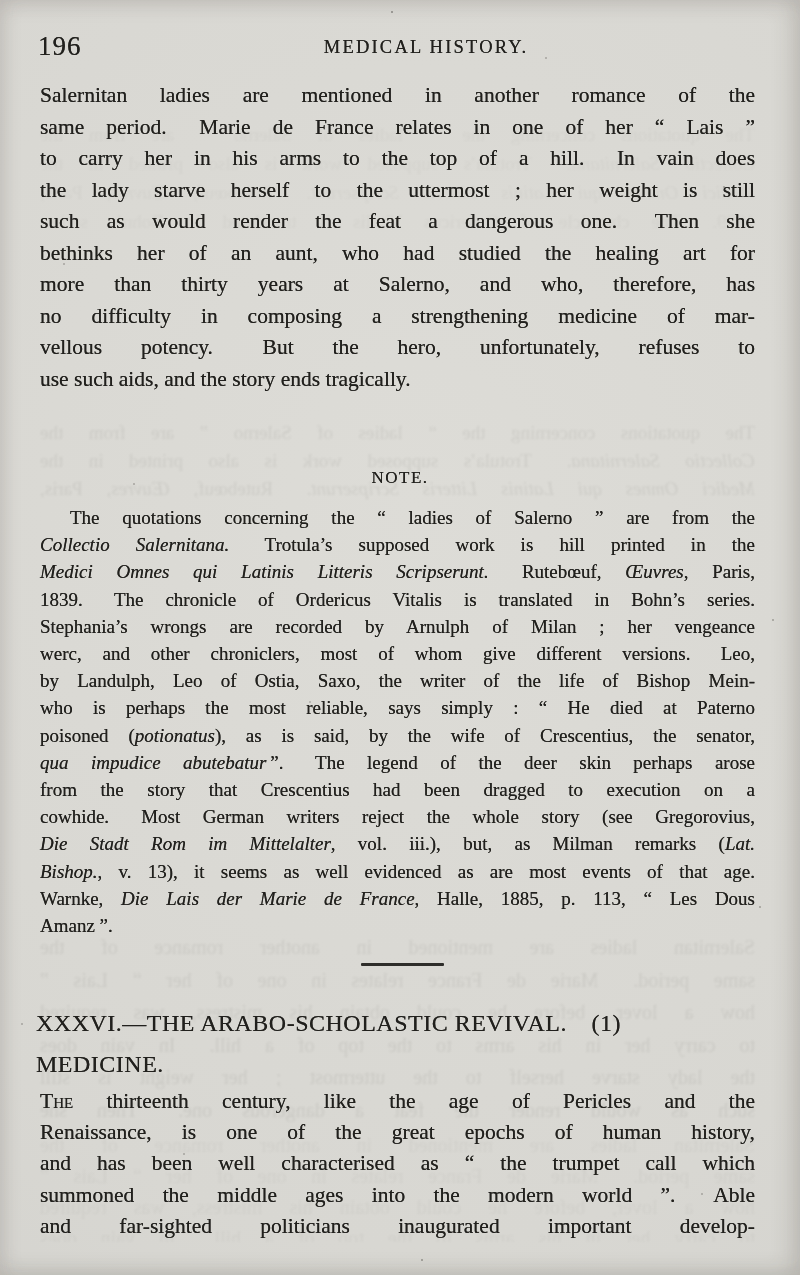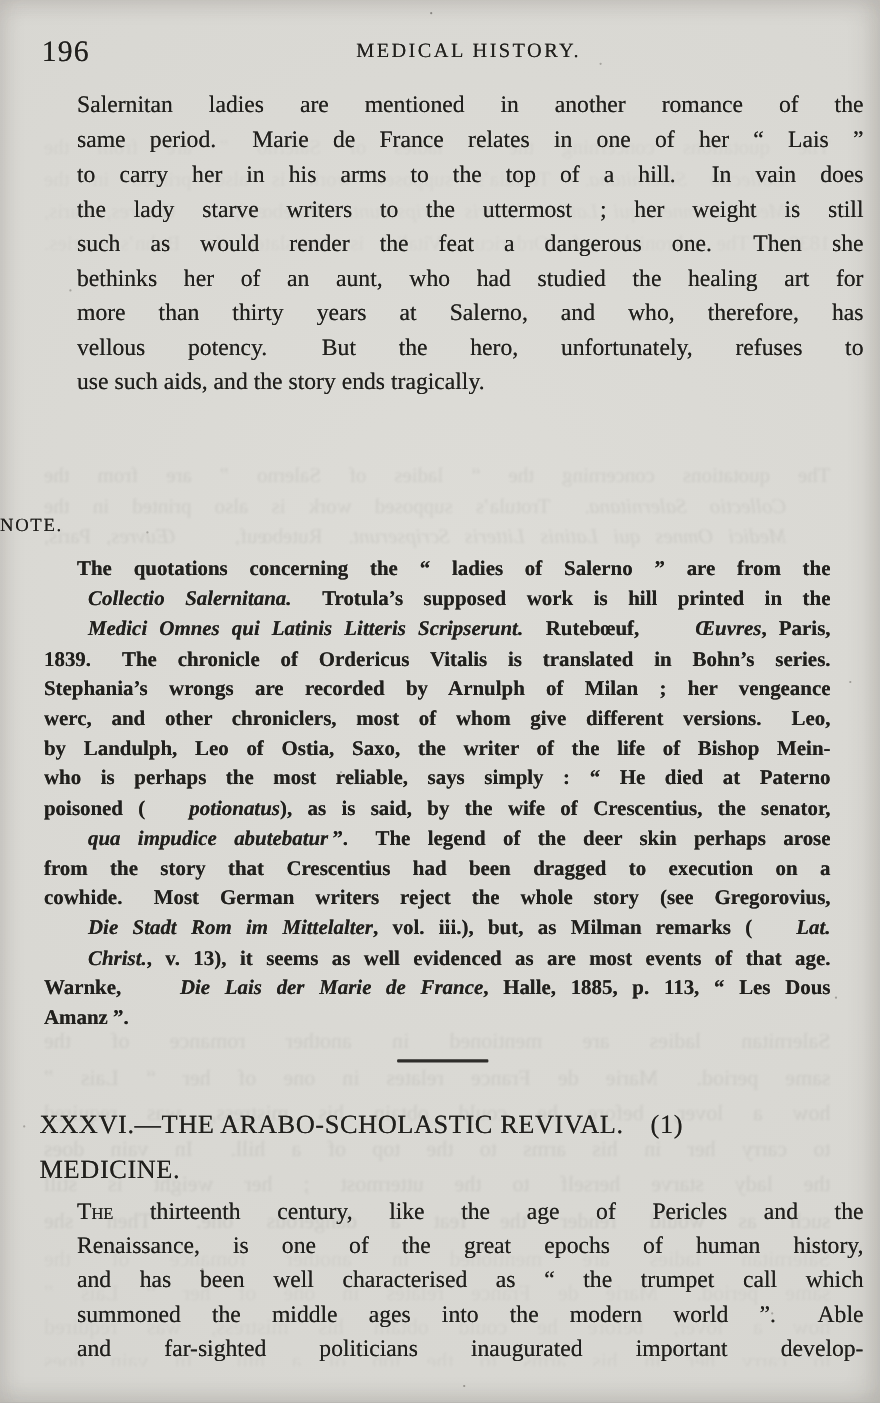--- a/index.html
+++ b/index.html
@@ -14,30 +14,30 @@
     content:"";position:absolute;inset:0;pointer-events:none;
     box-shadow:inset -12px 0 20px rgba(70,65,58,.11),
                inset 10px 0 16px rgba(70,65,58,.05),
                inset 0 10px 18px rgba(70,65,58,.05),
                inset 0 -10px 18px rgba(70,65,58,.06);
   }
   .pagenum{position:absolute;left:38px;top:31px;font-size:27px;letter-spacing:1px;}
   .runhead{position:absolute;left:0;top:37px;width:800px;text-align:center;
            font-size:18.5px;letter-spacing:2.2px;margin-left:26px;}
   .para{position:absolute;left:40px;width:715px;}
-  .body1{font-size:21.5px;line-height:31.5px;margin-left:30px;}
+  .body1{font-size:21.5px;line-height:31.5px;}
   #para-top{top:80px;}
-  .notehead{position:absolute;left:0;top:468px;width:800px;text-align:left;
+  .notehead{position:absolute;left:0;top:468px;width:800px;text-align:center;
             font-size:17px;letter-spacing:1.5px;}
-  .note{font-size:19px;line-height:27.2px;font-weight:bold;}
+  .note{font-size:19px;line-height:27.2px;}
   #note-para{top:504px;}
   #note-para .tline:first-child{text-indent:30px;}
   .tline{text-align:justify;text-align-last:justify;}
   .para:not([data-justify-last]) .tline:last-child{text-align-last:left;}
-  .i{font-style:italic;margin-left:40px;}
+  .i{font-style:italic;}
   .sc{font-variant:small-caps;}
   .divider{position:absolute;left:361px;top:963px;width:83px;height:3px;
            background:#2e2d2a;border-radius:1px;}
   .sechead{position:absolute;left:0;top:1003px;width:800px;text-align:left;
            font-size:24px;line-height:41px;letter-spacing:.5px;padding-left:36px;}
   #para-bottom{top:1086px;line-height:31.2px;}
   
   .ghost{position:absolute;left:40px;width:715px;overflow:hidden;pointer-events:none;
          transform:scaleX(-1);filter:blur(1.1px);color:#504f49;text-shadow:none;}
   .ghost .tline{text-align:justify;text-align-last:justify;}
@@ -88,45 +88,46 @@
 
   <div class="speck"></div>
 
   <div class="pagenum">196</div>
   <div class="runhead">MEDICAL HISTORY.</div>
 
   <div class="para body1" id="para-top">
       <div class="tline"><span>Salernitan ladies are mentioned in another romance of the</span></div>
       <div class="tline"><span>same period.  Marie de France relates in one of her “ Lais ”</span></div>
       <div class="tline"><span>to carry her in his arms to the top of a hill.  In vain does</span></div>
-      <div class="tline"><span>the lady starve writers to the uttermost ; her weight is still</span></div>
+      <div class="tline"><span>the lady starve herself to the uttermost ; her weight is still</span></div>
       <div class="tline"><span>such as would render the feat a dangerous one.  Then she</span></div>
       <div class="tline"><span>bethinks her of an aunt, who had studied the healing art for</span></div>
       <div class="tline"><span>more than thirty years at Salerno, and who, therefore, has</span></div>
+      <div class="tline"><span>no difficulty in composing a strengthening medicine of mar-</span></div>
       <div class="tline"><span>vellous potency.  But the hero, unfortunately, refuses to</span></div>
       <div class="tline"><span>use such aids, and the story ends tragically.</span></div>
     </div>
 
   <div class="notehead">NOTE.</div>
 
   <div class="para note" id="note-para">
       <div class="tline"><span>The quotations concerning the “ ladies of Salerno ” are from the</span></div>
       <div class="tline"><span class="i">Collectio Salernitana.</span><span>  Trotula’s supposed work is hill printed in the</span></div>
       <div class="tline"><span class="i">Medici Omnes qui Latinis Litteris Scripserunt.</span><span>  Rutebœuf, </span><span class="i">Œuvres</span><span>, Paris,</span></div>
       <div class="tline"><span>1839.  The chronicle of Ordericus Vitalis is translated in Bohn’s series.</span></div>
       <div class="tline"><span>Stephania’s wrongs are recorded by Arnulph of Milan ; her vengeance</span></div>
       <div class="tline"><span>werc, and other chroniclers, most of whom give different versions.  Leo,</span></div>
       <div class="tline"><span>by Landulph, Leo of Ostia, Saxo, the writer of the life of Bishop Mein-</span></div>
       <div class="tline"><span>who is perhaps the most reliable, says simply : “ He died at Paterno</span></div>
       <div class="tline"><span>poisoned (</span><span class="i">potionatus</span><span>), as is said, by the wife of Crescentius, the senator,</span></div>
       <div class="tline"><span class="i">qua impudice abutebatur</span><span> ”.  The legend of the deer skin perhaps arose</span></div>
       <div class="tline"><span>from the story that Crescentius had been dragged to execution on a</span></div>
       <div class="tline"><span>cowhide.  Most German writers reject the whole story (see Gregorovius,</span></div>
       <div class="tline"><span class="i">Die Stadt Rom im Mittelalter</span><span>, vol. iii.), but, as Milman remarks (</span><span class="i">Lat.</span></div>
-      <div class="tline"><span class="i">Christ.</span><span>, v. 13), it seems as well evidenced as are most events of that age.</span></div>
+      <div class="tline"><span class="i">Bishop.</span><span>, v. 13), it seems as well evidenced as are most events of that age.</span></div>
       <div class="tline"><span>Warnke, </span><span class="i">Die Lais der Marie de France</span><span>, Halle, 1885, p. 113, “ Les Dous</span></div>
       <div class="tline"><span>Amanz ”.</span></div>
     </div>
 
   <div class="divider"></div>
 
   <div class="sechead">
     <div>XXXVI.—THE ARABO-SCHOLASTIC REVIVAL. (1)</div>
     <div>MEDICINE.</div>
   </div>

